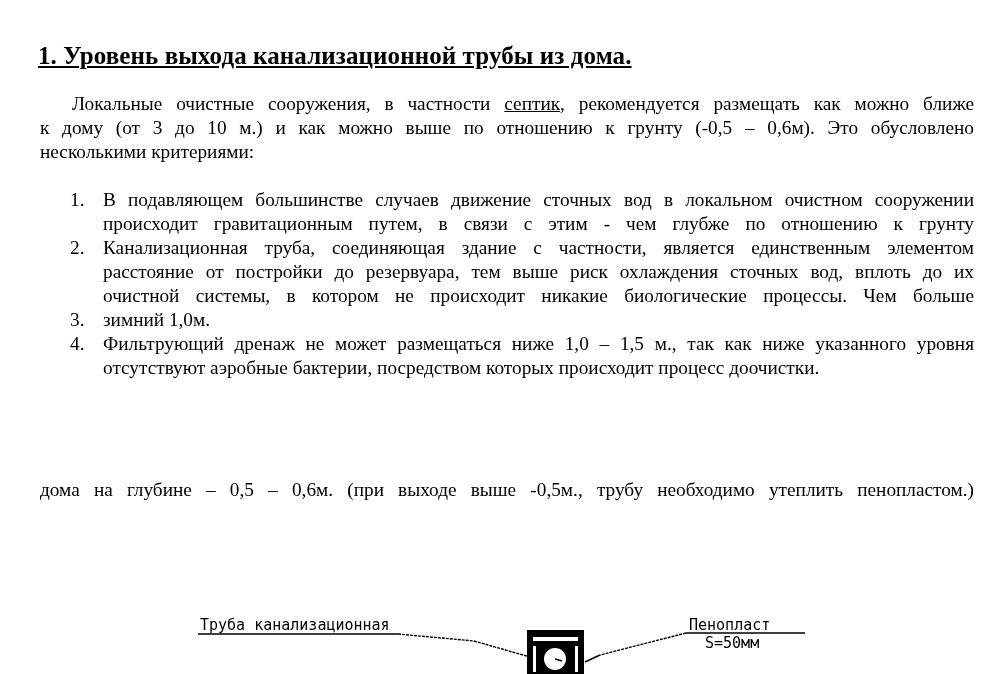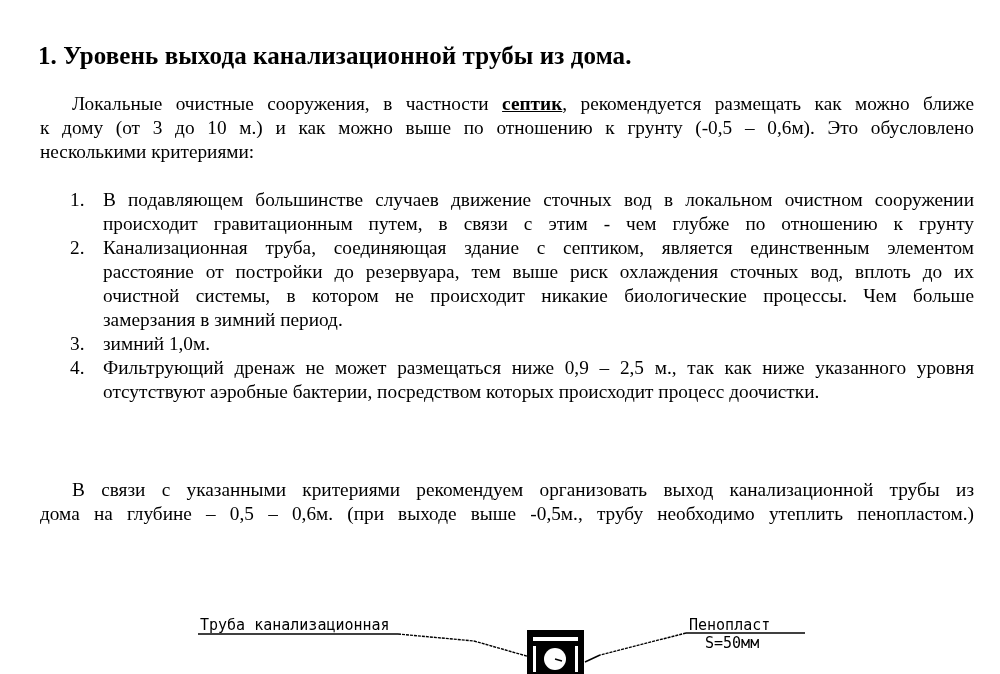--- a/index.html
+++ b/index.html
@@ -1,22 +1,22 @@
 <!DOCTYPE html>
 <html><head>
 <meta charset="utf-8">
 <style>
   html, body { margin: 0; padding: 0; background: #ffffff; }
   body { width: 1000px; height: 674px; position: relative; overflow: hidden; color: #000; font-family: "Liberation Serif", "DejaVu Serif", serif; }
-  .heading { position: absolute; left: 38px; top: 42px; font-size: 25px; font-weight: bold; letter-spacing: 0.1px; white-space: nowrap; }
+  .heading { position: absolute; left: 38px; top: 42px; font-size: 25px; font-weight: bold; letter-spacing: 0.1px; white-space: nowrap; text-decoration: underline; }
   .para { position: absolute; left: 40px; width: 934px; font-size: 19.3px; line-height: 24px; text-align: justify; }
   .para .line { display: block; text-align: justify; text-align-last: justify; white-space: nowrap; height: 24px; }
   .para .line.last { text-align-last: left; }
   .indent { padding-left: 32px; }
-  .kw { font-weight: bold; text-decoration: underline; }
+  .kw { font-weight: normal; text-decoration: underline; }
   .list { position: absolute; left: 70px; width: 904px; font-size: 19.3px; line-height: 24px; }
   .item { position: relative; padding-left: 33px; }
   .item .num { position: absolute; left: 0; top: 0; }
   .item .line { display: block; text-align: justify; text-align-last: justify; white-space: nowrap; height: 24px; }
   .item .line.last { text-align-last: left; }
   .diagram { position: absolute; left: 0; top: 606px; width: 1000px; height: 89px; }
   .cad { font-family: "DejaVu Sans Mono", "Liberation Mono", monospace; font-size: 15px; }
 </style>
 </head>
 <body>
@@ -30,38 +30,36 @@
 </div>
 
 <div class="list" style="top:188px;">
   <div class="item">
     <span class="num">1.</span>
     <span class="line">В подавляющем большинстве случаев движение сточных вод в локальном очистном сооружении</span>
     <span class="line">происходит гравитационным путем, в связи с этим - чем глубже по отношению к грунту</span>
   </div>
   <div class="item">
     <span class="num">2.</span>
-    <span class="line">Канализационная труба, соединяющая здание с септиком, является единственным элементом</span>
+    <span class="line">Канализационная труба, соединяющая здание с частности, является единственным элементом</span>
     <span class="line">расстояние от постройки до резервуара, тем выше риск охлаждения сточных вод, вплоть до их</span>
     <span class="line">очистной системы, в котором не происходит никакие биологические процессы. Чем больше</span>
-    <span class="line last">замерзания в зимний период.</span>
   </div>
   <div class="item">
     <span class="num">3.</span>
     <span class="line last">зимний 1,0м.</span>
   </div>
   <div class="item">
     <span class="num">4.</span>
-    <span class="line">Фильтрующий дренаж не может размещаться ниже 0,9 – 2,5 м., так как ниже указанного уровня</span>
+    <span class="line">Фильтрующий дренаж не может размещаться ниже 1,0 – 1,5 м., так как ниже указанного уровня</span>
     <span class="line last">отсутствуют аэробные бактерии, посредством которых происходит процесс доочистки.</span>
   </div>
 </div>
 
 <div class="para" style="top:478px;">
-  <span class="line indent">В связи с указанными критериями рекомендуем организовать выход канализационной трубы из</span>
   <span class="line">дома на глубине – 0,5 – 0,6м. (при выходе выше -0,5м., трубу необходимо утеплить пенопластом.)</span>
 </div>
 
 <div class="diagram">
   <svg width="1000" height="89" viewBox="0 0 1000 89" xmlns="http://www.w3.org/2000/svg">
 
     <text class="cad" x="200" y="24">Труба канализационная</text>
     <line x1="198" y1="28" x2="398" y2="28" stroke="#000" stroke-width="1.4"></line>
     <line x1="398" y1="28" x2="474" y2="35" stroke="#000" stroke-width="1.4" stroke-dasharray="3,1"></line>
     <line x1="474" y1="35" x2="530" y2="51" stroke="#000" stroke-width="1.4" stroke-dasharray="3,1"></line>

